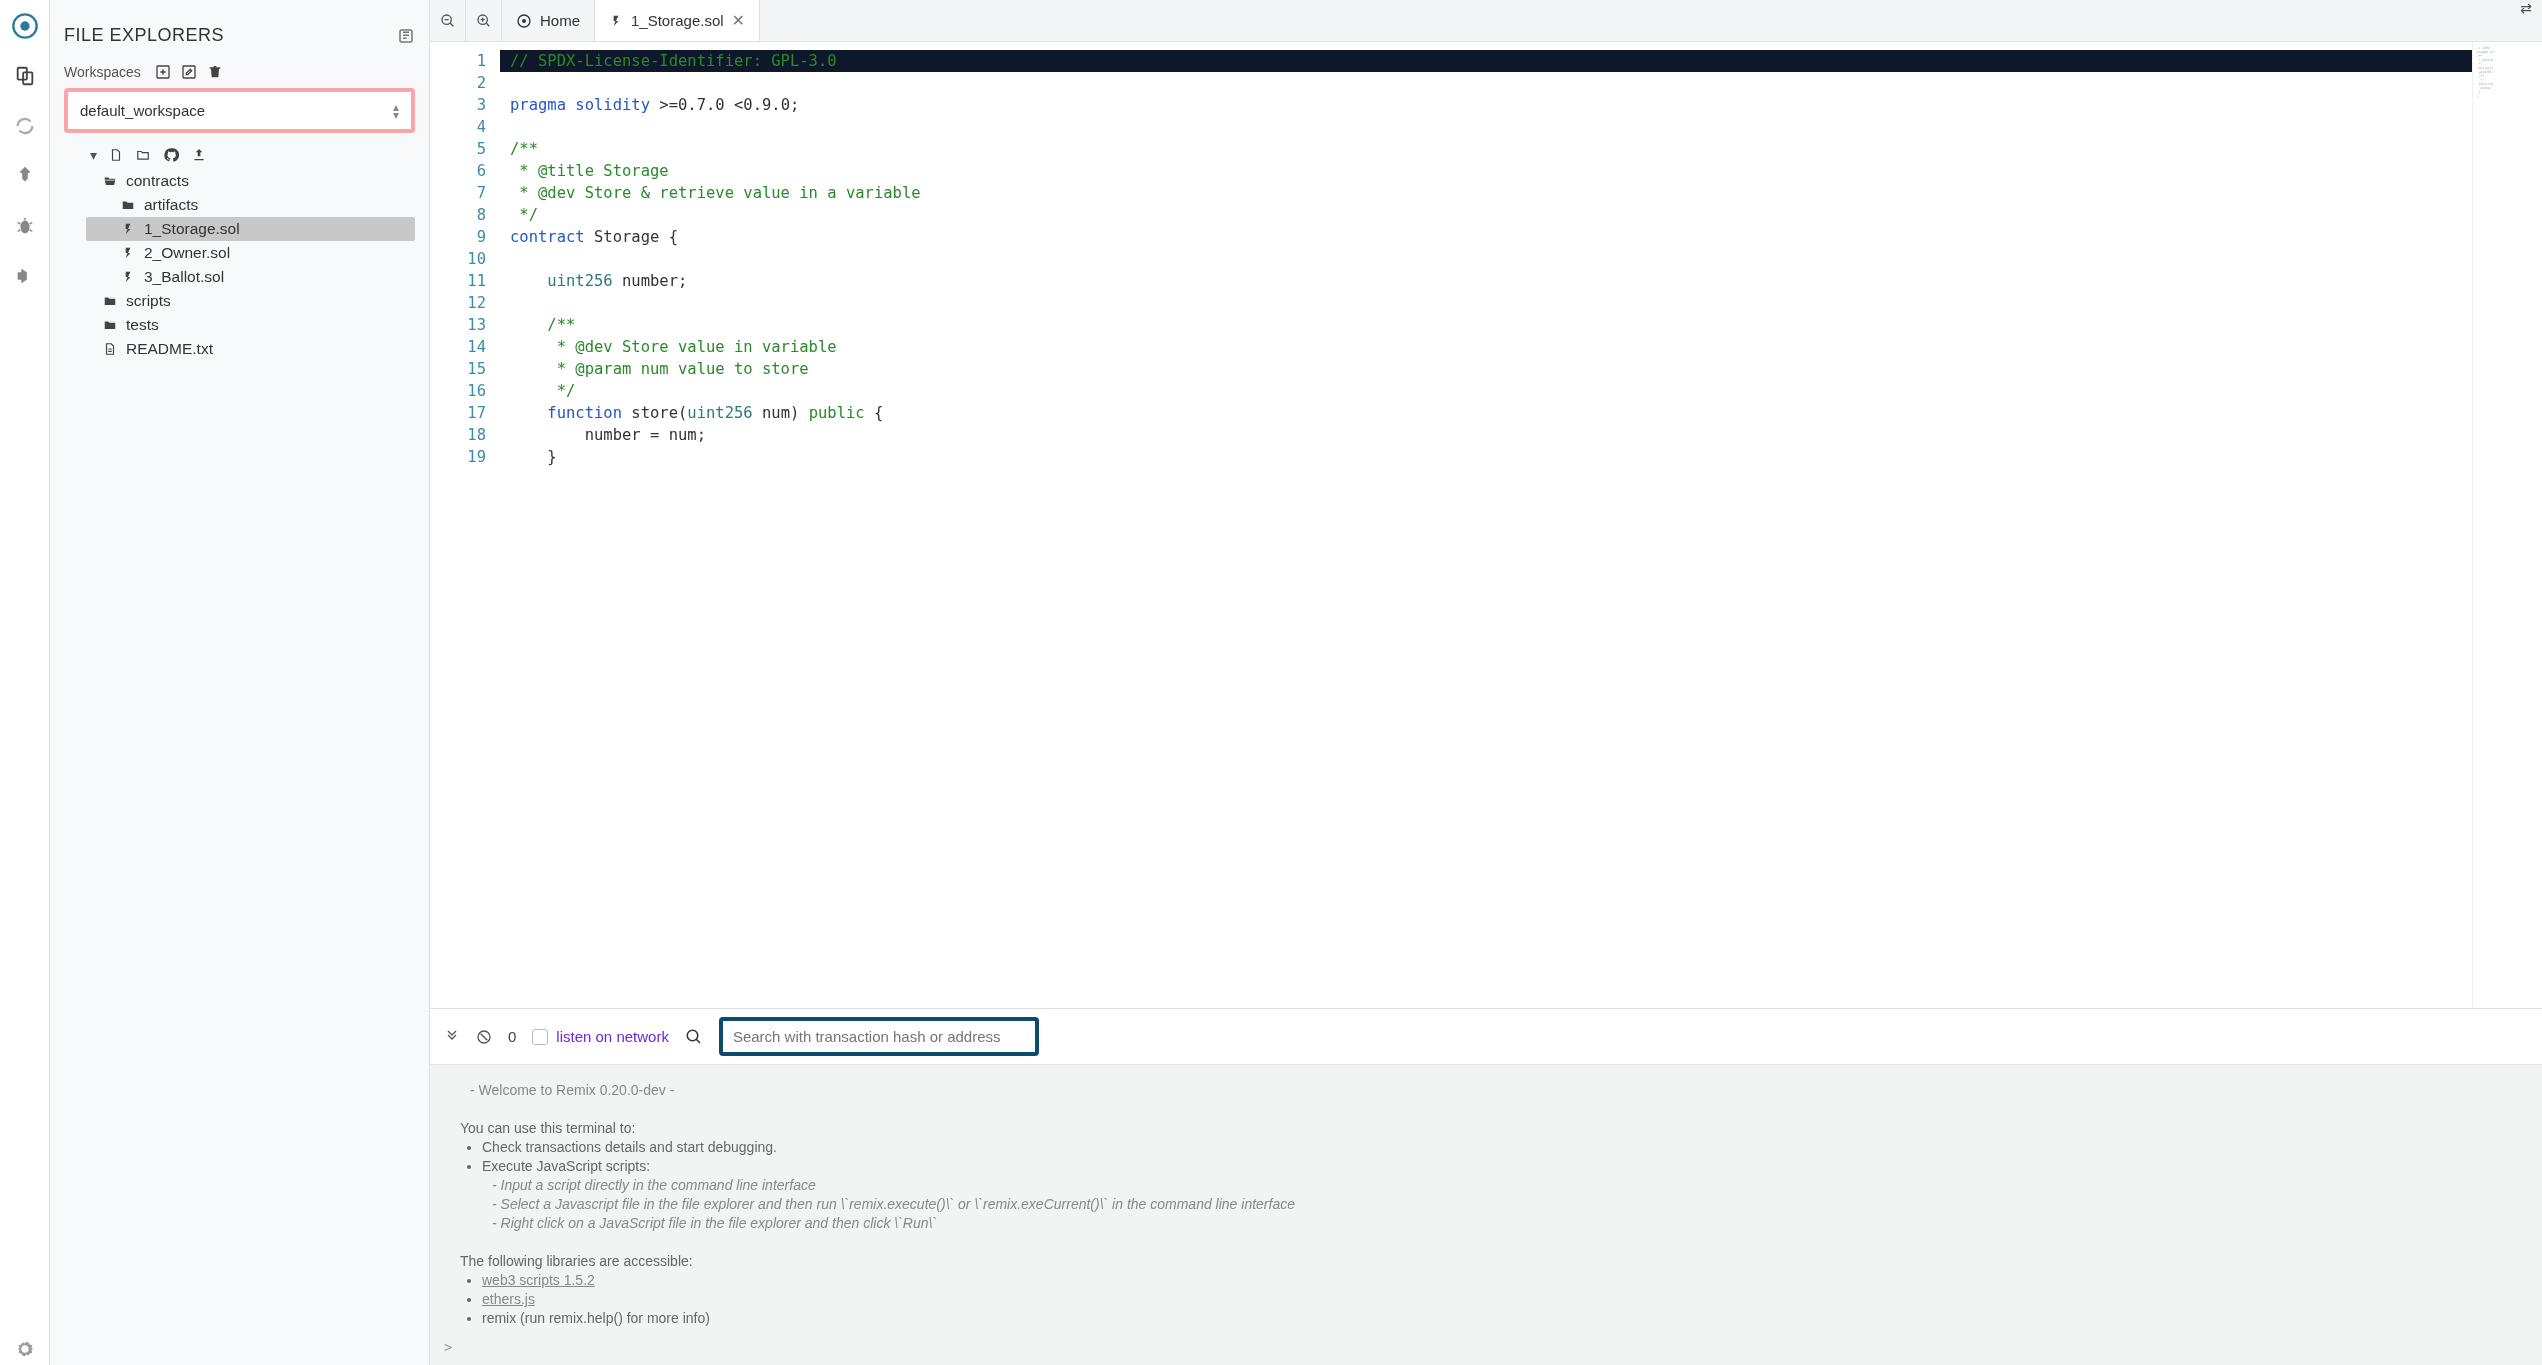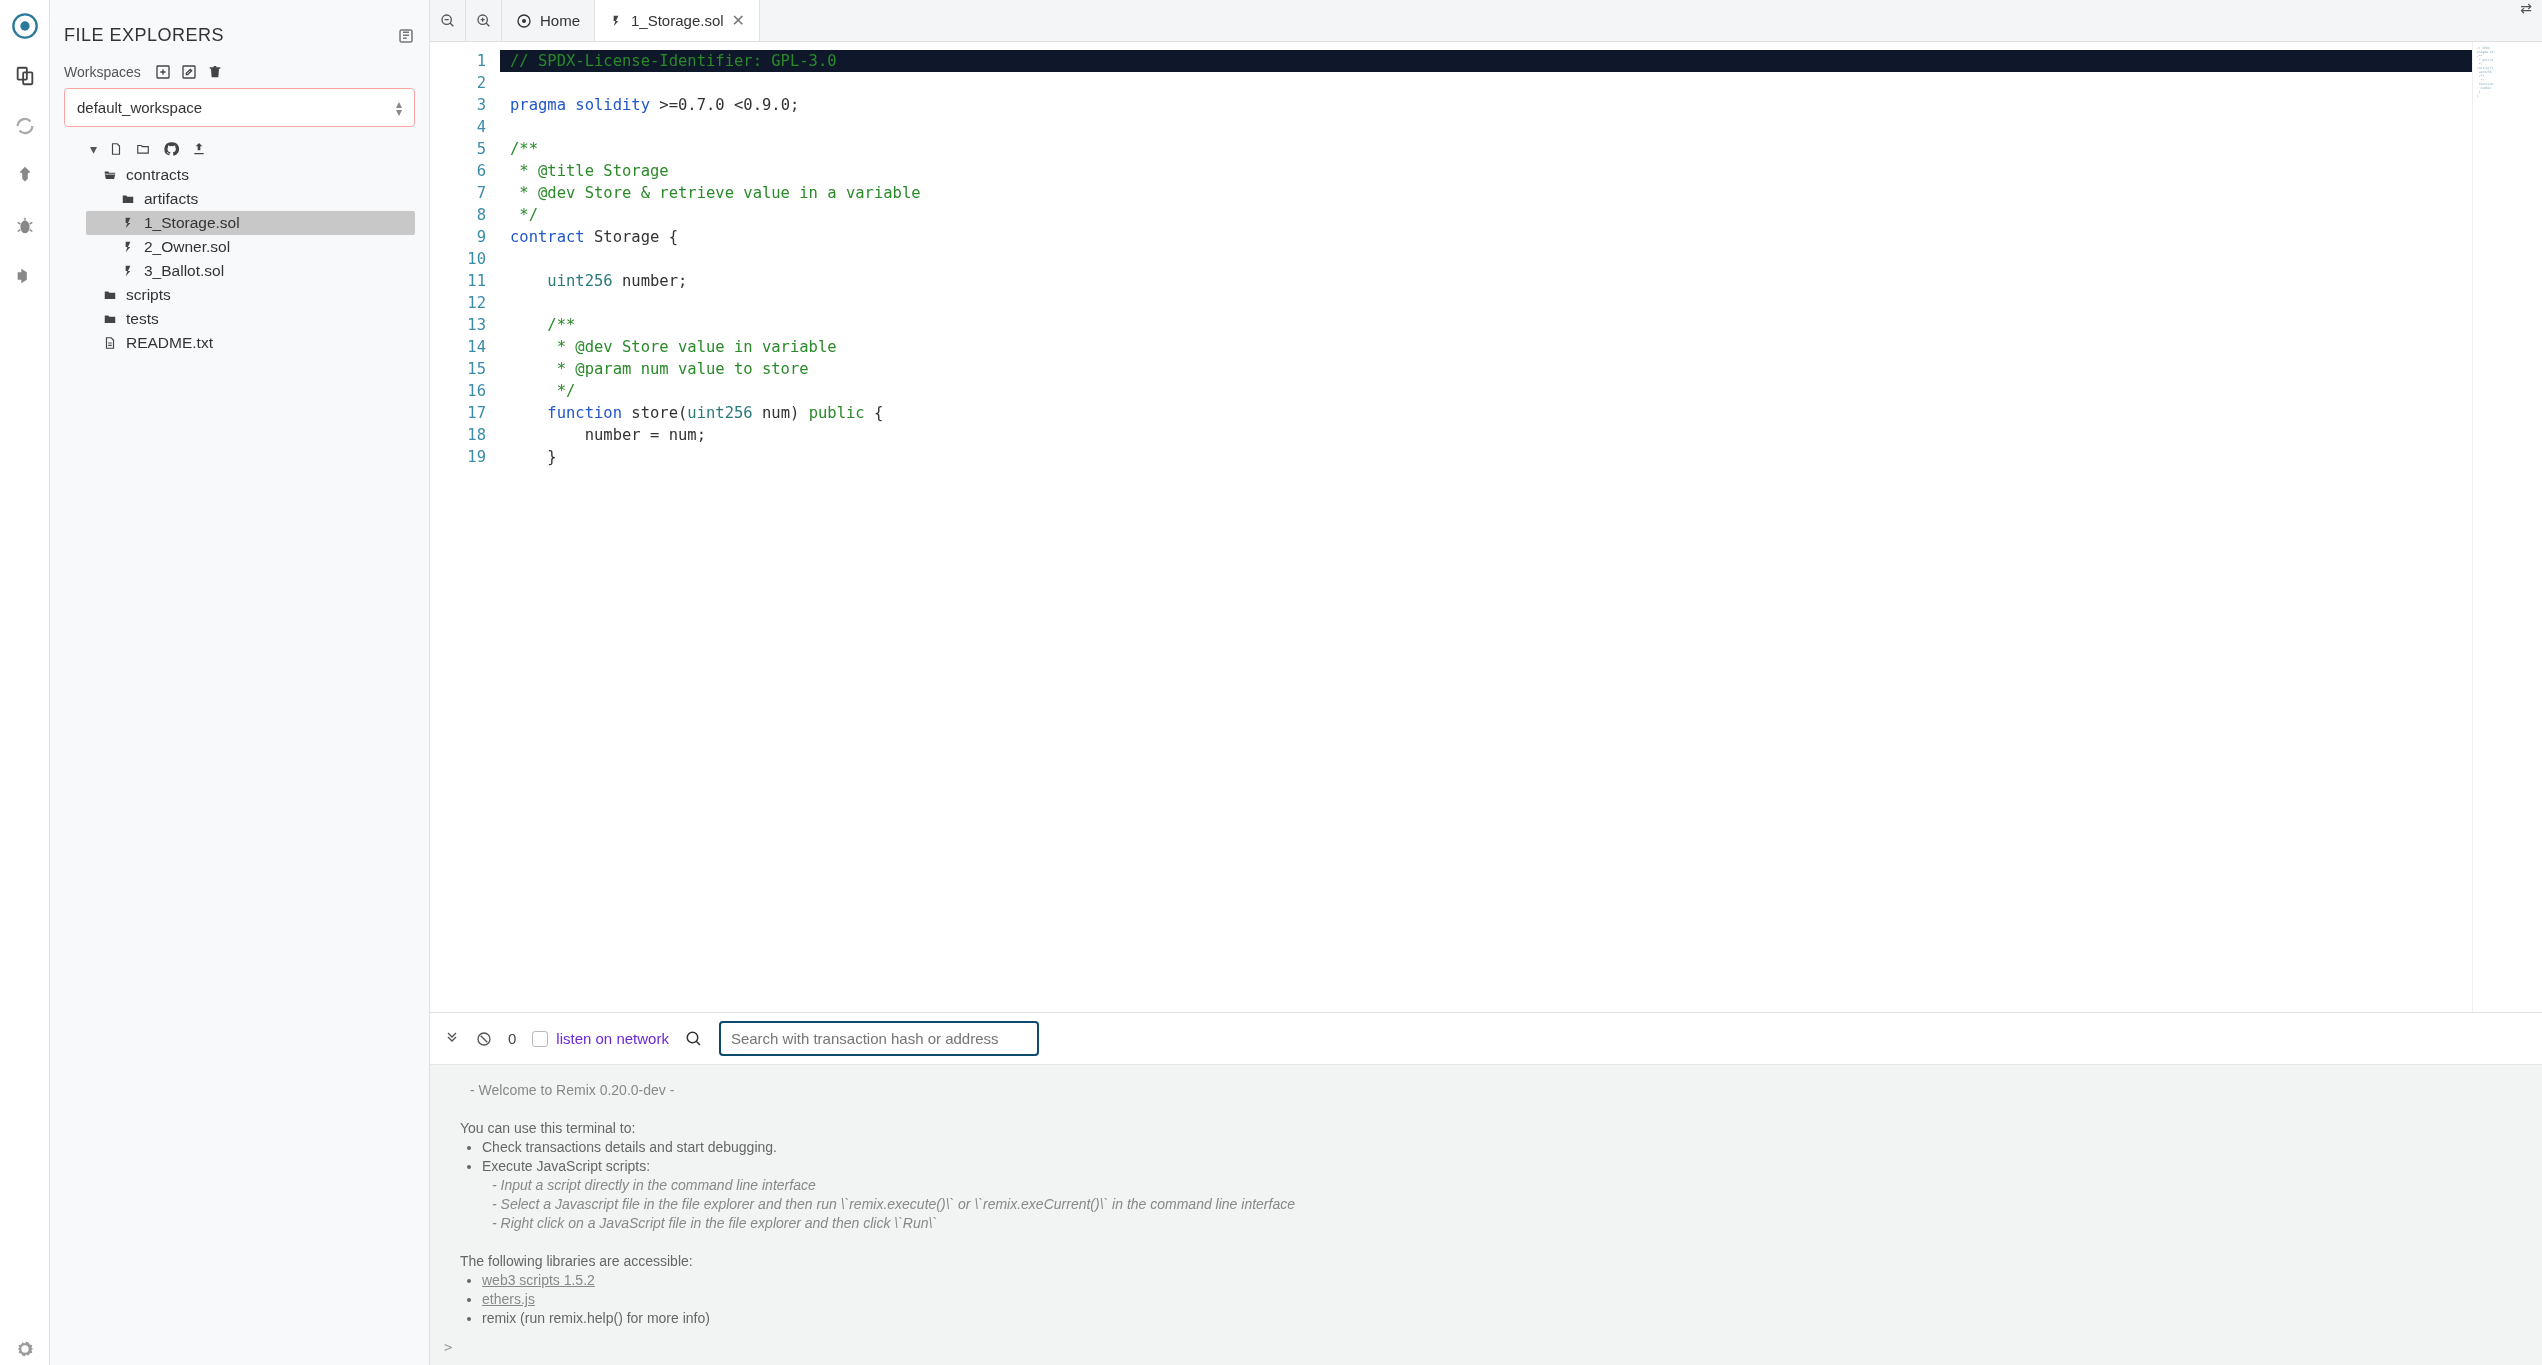--- a/index.html
+++ b/index.html
@@ -10,21 +10,21 @@
 .iconbar .icon-btn.active { color: #3a8ca8; }
 .iconbar .spacer { flex: 1; }
 .sidebar { width: 380px; background: #f8f9fa; border-right: 1px solid #e0e0e0; display: flex; flex-direction: column; padding: 25px 14px; }
 .sidebar-header { display: flex; align-items: center; justify-content: space-between; margin-bottom: 18px; }
 .sidebar-title { font-size: 18px; letter-spacing: 0.5px; color: #333; font-weight: 400; }
 .sidebar-toggle { color: #6c757d; cursor: pointer; }
 .workspaces-row { display: flex; align-items: center; gap: 14px; margin-bottom: 8px; }
 .workspaces-label { color: #555; font-size: 14px; }
 .ws-actions { display: flex; gap: 10px; }
 .ws-actions span { cursor: pointer; color: #555; }
-.ws-select { position: relative; width: 100%; border: 1px solid #fca5a5; border-radius: 4px; padding: 10px 12px; background: #fff; font-size: 15px; color: #333; display: flex; align-items: center; justify-content: space-between; cursor: pointer; margin-bottom: 14px; }
+.ws-select { position: relative; width: 100%; border: 4px solid #fca5a5; border-radius: 4px; padding: 10px 12px; background: #fff; font-size: 15px; color: #333; display: flex; align-items: center; justify-content: space-between; cursor: pointer; margin-bottom: 14px; }
 .ws-select .chev { color: #888; font-size: 12px; line-height: 8px; }
 .tree-toolbar { display: flex; align-items: center; gap: 12px; padding-left: 26px; margin-bottom: 6px; color: #555; }
 .tree-toolbar span { cursor: pointer; }
 .tree { padding-left: 22px; }
 .tree-item { display: flex; align-items: center; gap: 8px; padding: 3px 8px; font-size: 15.5px; cursor: pointer; border-radius: 2px; }
 .tree-item.selected { background: #c8c8c8; }
 .tree-item .indent { display: inline-block; }
 .folder-icon, .file-icon { width: 16px; display: inline-flex; justify-content: center; }
 .main { flex: 1; display: flex; flex-direction: column; min-width: 0; }
 .tabs { display: flex; align-items: flex-start; border-bottom: 1px solid #e0e0e0; background: #f4f5f6; height: 42px; }
@@ -44,21 +44,21 @@
 .c-type { color: #2a7a7a; }
 .c-mod { color: #2a8a2a; }
 .minimap { width: 70px; background: #fff; border-left: 1px solid #f0f0f0; padding: 4px; font-size: 3px; line-height: 4px; color: #8ab; font-family: monospace; white-space: pre; overflow: hidden; }
 .terminal { border-top: 1px solid #e0e0e0; background: #f2f3f3; display: flex; flex-direction: column; }
 .term-bar { display: flex; align-items: center; gap: 16px; padding: 8px 14px; border-bottom: 1px solid #e6e6e6; background: #fff; }
 .term-bar .ctrl { color: #555; cursor: pointer; }
 .term-count { color: #444; font-size: 15px; }
 .listen { display: flex; align-items: center; gap: 8px; color: #6d28d9; font-size: 15px; }
 .listen .cb { width: 16px; height: 16px; border: 1px solid #bbb; border-radius: 3px; background: #fff; cursor: pointer; }
 .search-icon { color: #555; cursor: pointer; }
-.term-search { border: 2px solid #0c4a6e; border-radius: 4px; padding: 7px 10px; font-size: 15px; width: 320px; background: #fff; }
+.term-search { border: 4px solid #0c4a6e; border-radius: 4px; padding: 7px 10px; font-size: 15px; width: 320px; background: #fff; }
 .term-body { padding: 16px 30px 10px; font-family: Liberation Sans, sans-serif; font-size: 14px; line-height: 19px; color: #666; background: #f2f3f3; height: 270px; overflow: auto; }
 .term-body .welcome { color: #888; }
 .term-body ul { list-style: disc; padding-left: 22px; }
 .term-body .ital { font-style: italic; color: #888; }
 .term-body a { color: #888; text-decoration: underline; cursor: pointer; }
 .term-prompt { padding: 4px 14px 10px; font-family: Consolas, Monaco, monospace; color: #999; background: #f2f3f3; }
 svg { display: block; }
 </style>
 </head>
 <body>

